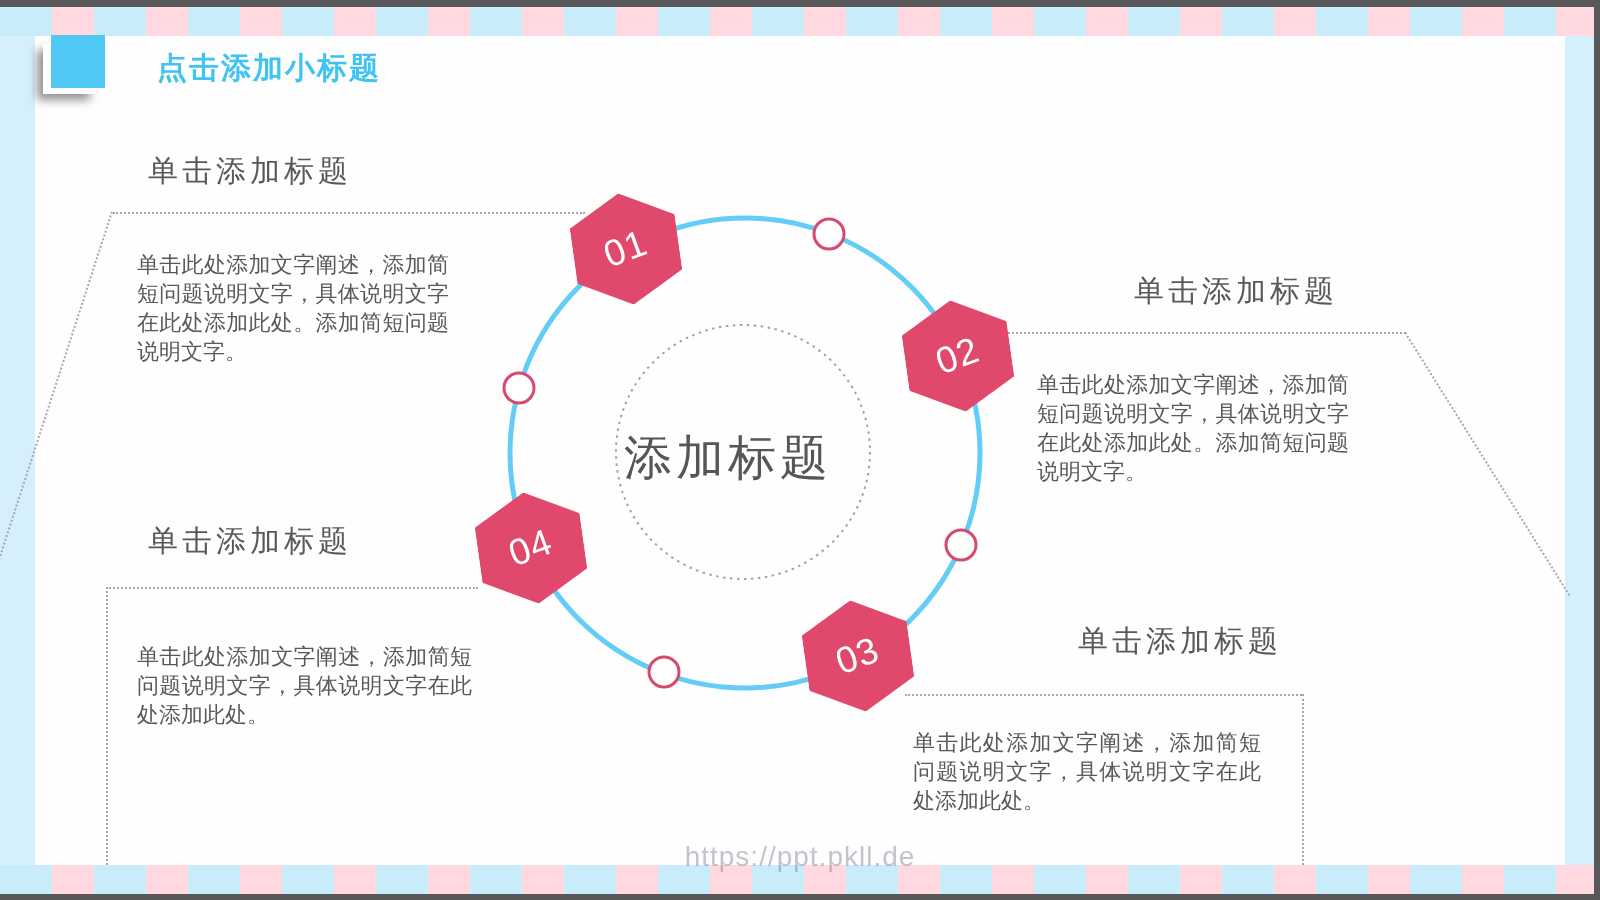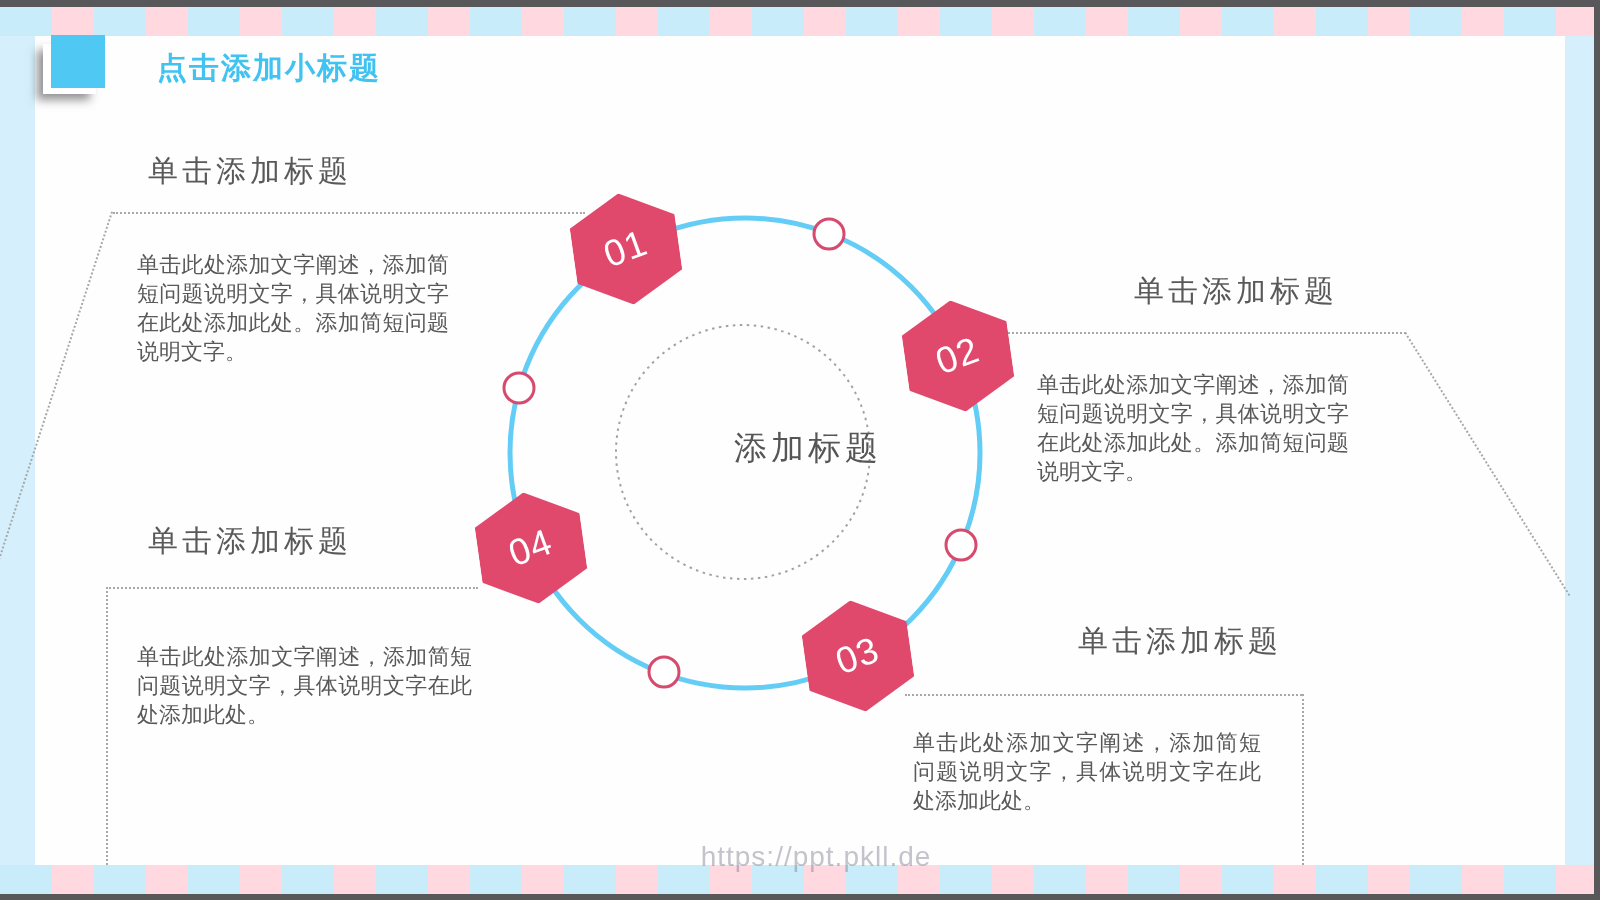--- a/index.html
+++ b/index.html
@@ -43,23 +43,23 @@
     width:122px;height:112px;z-index:3;
     background:#E0486C;
     clip-path:polygon(50% 0%,93.3% 25.2%,93.3% 74.8%,50% 100%,6.7% 74.8%,6.7% 25.2%);
     transform:rotate(-8deg);
     display:flex;align-items:center;justify-content:center;
   }
   .hexagon .num{
     color:#FFFFFF;font-size:37px;letter-spacing:1px;
     transform:rotate(-12deg);
   }
-  .center-title{left:592px;top:426px;width:290px;text-align:right;
-    font-size:33px;color:#565656;letter-spacing:4px;z-index:4;white-space:nowrap;}
-  .watermark{left:656px;top:841px;width:320px;text-align:center;
+  .center-title{left:624px;top:426px;width:290px;text-align:left;
+    font-size:48px;color:#565656;letter-spacing:4px;z-index:4;white-space:nowrap;}
+  .watermark{left:640px;top:841px;width:320px;text-align:center;
     font-size:28px;color:rgba(125,125,142,.45);letter-spacing:1px;z-index:7;white-space:nowrap;}
 </style>
 </head>
 <body>
 
 <div class="abs stripe-band band-top"></div>
 <div class="abs stripe-band band-bottom"></div>
 <div class="abs side-border border-left"></div>
 <div class="abs side-border border-right"></div>
 <div class="abs slide"></div>

